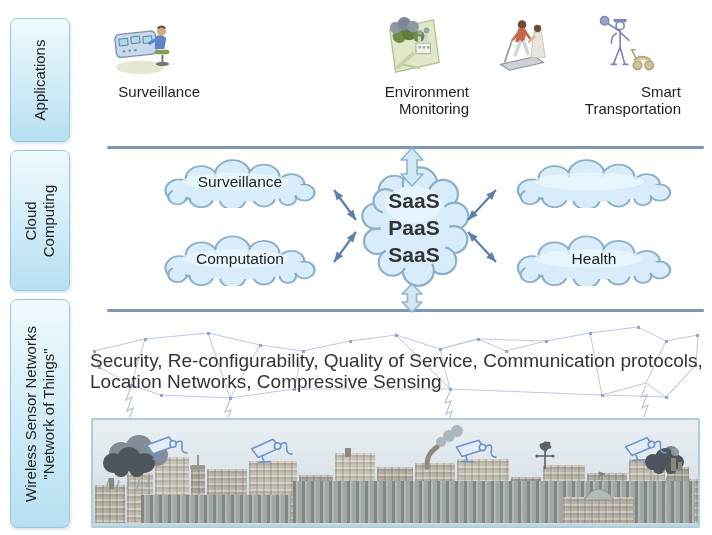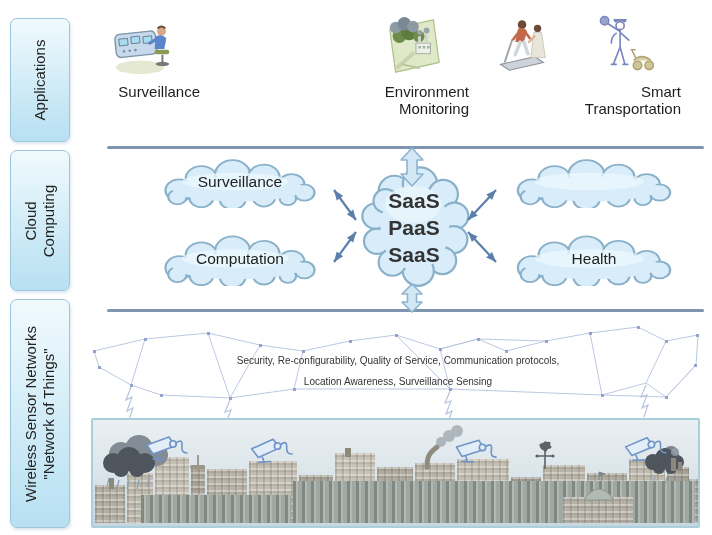--- a/index.html
+++ b/index.html
@@ -27,22 +27,22 @@
   
   .cloud{position:absolute;}
   .cloud-svg{position:absolute;left:0;top:0;width:100%;height:100%;}
   .cloud-label{position:absolute;left:0;right:0;top:50%;transform:translateY(-58%);
                text-align:center;font-size:15.5px;color:#222;}
   .center-cloud-text{position:absolute;left:0;right:0;top:50%;transform:translateY(-50%);
                text-align:center;font-size:21px;font-weight:600;color:#333;line-height:27px;}
   .overlay{position:absolute;pointer-events:none;}
 
   
-  .wsn-caption{position:absolute;left:90px;width:616px;top:351px;text-align:center;
-               font-size:10px;line-height:20.5px;color:#333;}
+  .wsn-caption{position:absolute;left:90px;width:616px;top:351px;text-align:left;
+               font-size:19px;line-height:20.5px;color:#333;}
   .city{position:absolute;left:91px;top:418px;width:609px;height:110px;border:2px solid #aacfdc;
         border-radius:2px;box-sizing:border-box;
         background:linear-gradient(180deg,#eaeff2 0%,#dde6eb 45%,#c7d6df 100%);overflow:hidden;}
   .bldg{position:absolute;bottom:3px;z-index:1;
         background:
           repeating-linear-gradient(90deg, rgba(70,65,55,.16) 0 2px, rgba(255,255,255,.10) 2px 3px, transparent 3px 7px),
           repeating-linear-gradient(180deg, rgba(255,255,255,.32) 0 2px, rgba(70,65,55,.10) 2px 4px, transparent 4px 7px),
           var(--c,#b8b3a7);}
   .wall{position:absolute;bottom:3px;z-index:2;
         background:repeating-linear-gradient(90deg, rgba(60,60,55,.30) 0 3px, rgba(255,255,255,.20) 3px 5px, transparent 5px 9px),#9fa8a2;}
@@ -279,21 +279,21 @@
       <path d="M362,67 l-5,12 l6,-2 l-5,13 l6,-3 l-4,11"></path>
       <path d="M558,61 l-5,12 l6,-2 l-5,13 l6,-3 l-4,12"></path>
     </g>
     <g fill="#8496c8" opacity="0.85">
       <path d="M5,26h3v3h-3z M56,14h3v3h-3z M119,8h3v3h-3z M171,20h3v3h-3z M214,26h3v3h-3z M261,16h3v3h-3z M307,10h3v3h-3z M351,24h3v3h-3z M389,14h3v3h-3z M417,26h3v3h-3z M457,16h3v3h-3z M501,8h3v3h-3z M549,2h3v3h-3z M577,16h3v3h-3z M608,10h3v3h-3z M10,42h3v3h-3z M42,60h3v3h-3z M72,70h3v3h-3z M141,73h3v3h-3z M205,64h3v3h-3z M361,64h3v3h-3z M513,70h3v3h-3z M577,72h3v3h-3z M606,40h3v3h-3z"></path>
     </g>
   </svg>
 
   <div class="wsn-caption">
     <span style="display:block">Security, Re-configurability, Quality of Service, Communication protocols,</span>
-    <span style="display:block">Location Awareness, Surveillance Sensing</span>
+    <span style="display:block">Location Networks, Compressive Sensing</span>
   </div>
 
   <div class="city">
     <div class="bldg" style="--c:#b3aea2;left:2px;width:30px;height:38px"></div>
     <div class="bldg" style="--c:#bdb8ac;left:34px;width:26px;height:50px"></div>
     <div class="bldg" style="--c:#c5c0b4;left:62px;width:34px;height:66px"></div>
     <div class="bldg" style="--c:#a8a398;left:98px;width:14px;height:58px"></div>
     <div class="bldg" style="--c:#b8b3a7;left:114px;width:40px;height:54px"></div>
     <div class="bldg" style="--c:#c2bdb1;left:156px;width:48px;height:62px"></div>
     <div class="bldg" style="--c:#aaa599;left:206px;width:34px;height:48px"></div>

